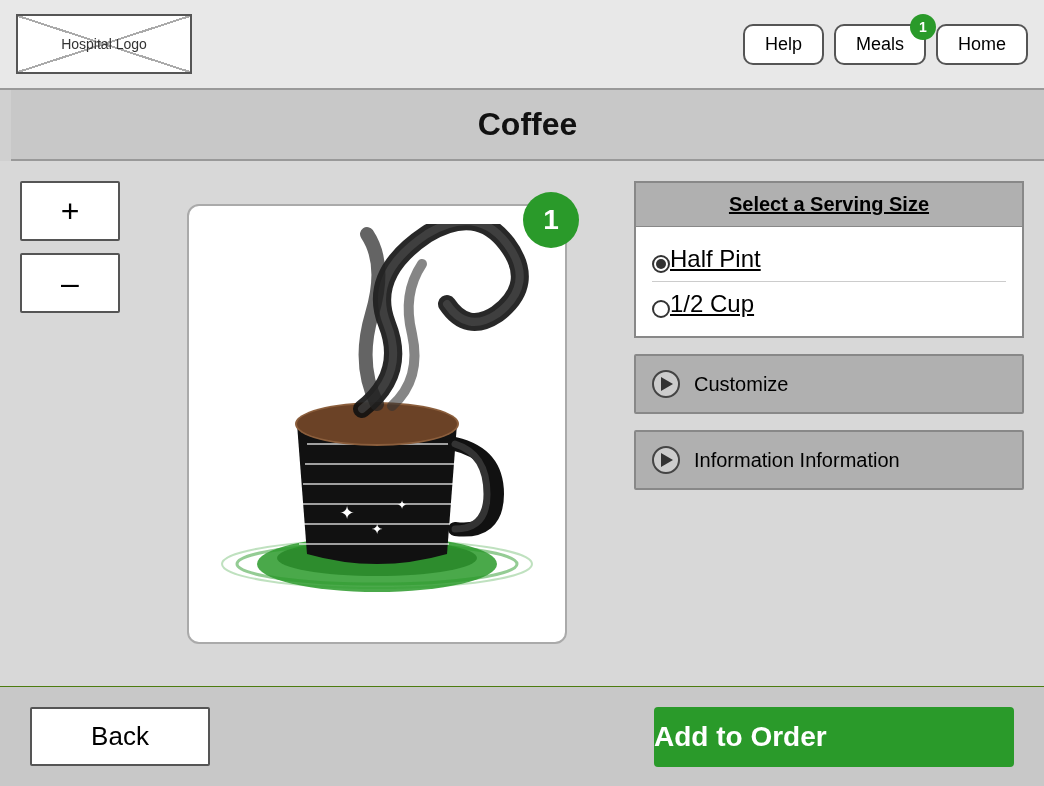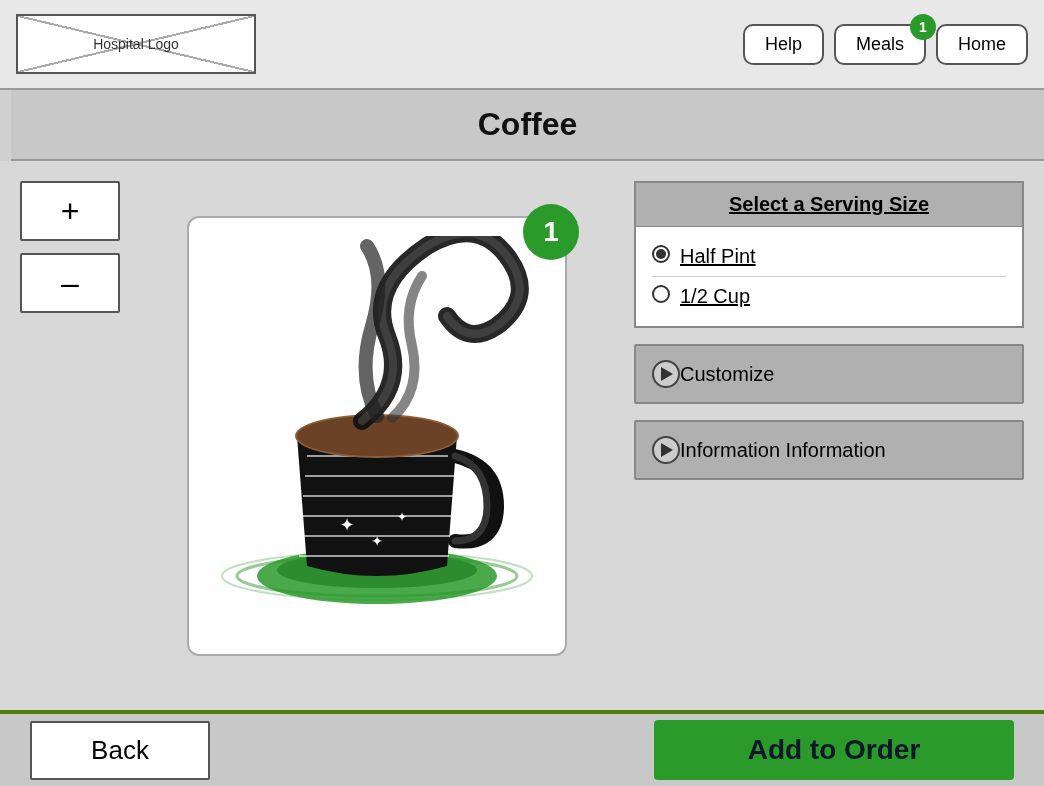--- a/index.html
+++ b/index.html
@@ -18,21 +18,21 @@
       background: #e8e8e8;
       border-bottom: 2px solid #999;
       display: flex;
       align-items: center;
       justify-content: space-between;
       padding: 10px 16px;
       height: 90px;
       flex-shrink: 0;
     }
     .logo-box {
-      width: 240px;
+      width: 176px;
       height: 60px;
       border: 2px solid #555;
       display: flex;
       align-items: center;
       justify-content: center;
       position: relative;
       background: #fff;
     }
     .logo-box::before, .logo-box::after {
       content: '';
@@ -211,24 +211,23 @@
       padding: 10px;
       font-size: 20px;
       font-weight: bold;
       border-bottom: 1px solid #888;
     }
     .serving-options {
       padding: 10px 16px;
     }
     .serving-option {
       display: flex;
-      align-items: flex-start;
+      align-items: flex-end;
       padding: 8px 0;
-      font-size: 20px;
-      gap: 10px;
+      font-size: 24px;
       border-bottom: 1px solid #ccc;
       cursor: pointer;
     }
     .serving-option:last-child {
       border-bottom: none;
     }
     .radio-circle {
       width: 18px;
       height: 18px;
       border-radius: 50%;
@@ -248,20 +247,21 @@
 
     
     .action-btn {
       background: #b0b0b0;
       border: 2px solid #888;
       padding: 14px 16px;
       font-size: 20px;
       cursor: pointer;
       display: flex;
       align-items: center;
+      gap: 14px;
       border-radius: 2px;
     }
     .play-icon {
       width: 28px;
       height: 28px;
       border-radius: 50%;
       border: 2px solid #444;
       background: #ccc;
       display: flex;
       align-items: center;
@@ -274,48 +274,48 @@
       height: 0;
       border-top: 7px solid transparent;
       border-bottom: 7px solid transparent;
       border-left: 12px solid #333;
       margin-left: 2px;
     }
 
     
     .footer {
       background: #c8c8c8;
-      border-top: 4px solid #4d7c0f;
+      border-top: 1px solid #4d7c0f;
       display: flex;
       align-items: center;
       justify-content: space-between;
       padding: 14px 30px;
-      height: 76px;
+      height: 100px;
       flex-shrink: 0;
     }
     .back-btn {
       background: #fff;
       border: 2px solid #555;
       padding: 12px 40px;
       font-size: 26px;
       cursor: pointer;
       min-width: 180px;
       text-align: center;
       border-radius: 2px;
     }
     .add-order-btn {
       background: #2a9a2a;
       border: none;
       padding: 14px 0;
       font-size: 28px;
       font-weight: bold;
-      color: #0f172a;
+      color: #ffffff;
       cursor: pointer;
       width: 360px;
-      text-align: center;
+      text-align: left;
       border-radius: 4px;
     }
   </style>
 </head>
 <body>
 
 <div class="header">
   <div class="logo-box">
     <div class="logo-x"></div>
     <span class="logo-text">Hospital Logo</span>

